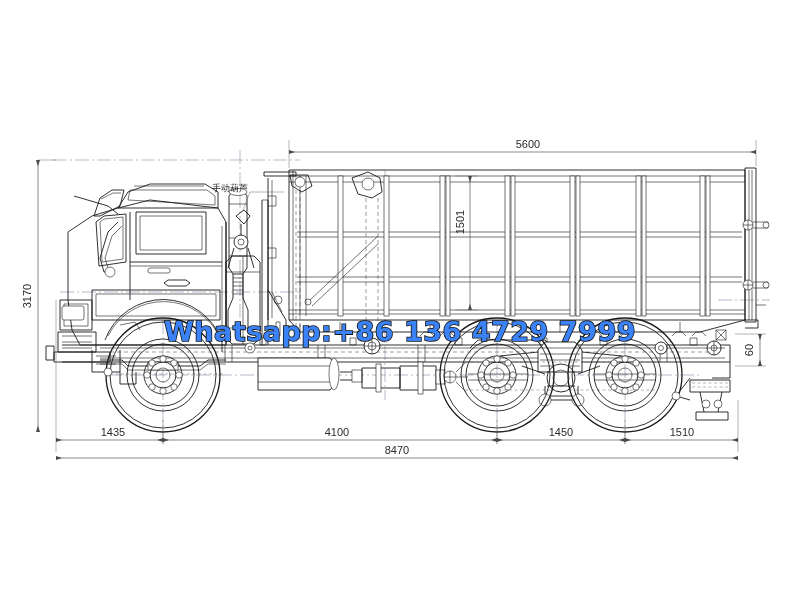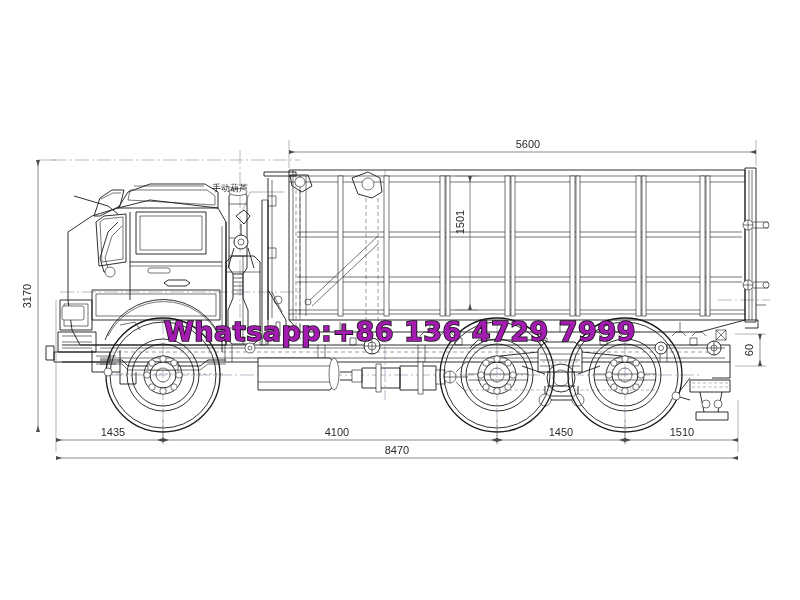--- a/index.html
+++ b/index.html
@@ -6,21 +6,21 @@
   body{width:800px;height:600px;overflow:hidden;font-family:"Liberation Sans",sans-serif;}
   #stage{position:relative;width:648px;height:600px;background:#ffffff;}
   svg#dwg{position:absolute;left:0;top:0;width:800px;height:600px;display:block;}
   .dimtxt{font-family:"Liberation Sans",sans-serif;font-size:11px;fill:#2b2b2b;}
   .cntxt{font-family:"DejaVu Sans",sans-serif;font-size:9px;fill:#1a1a1a;}
   .wm{
     position:absolute;left:0;top:316px;width:800px;
     text-align:center;
     font-family:"DejaVu Sans",sans-serif;
     font-weight:bold;font-size:27px;letter-spacing:0.5px;
-    color:#a21caf;
+    color:#3b82f6;
     -webkit-text-stroke:1.6px #111;
     paint-order:stroke fill;
     white-space:nowrap;pointer-events:none;
   }
 </style>
 </head>
 <body>
 
 <div id="stage">
 

